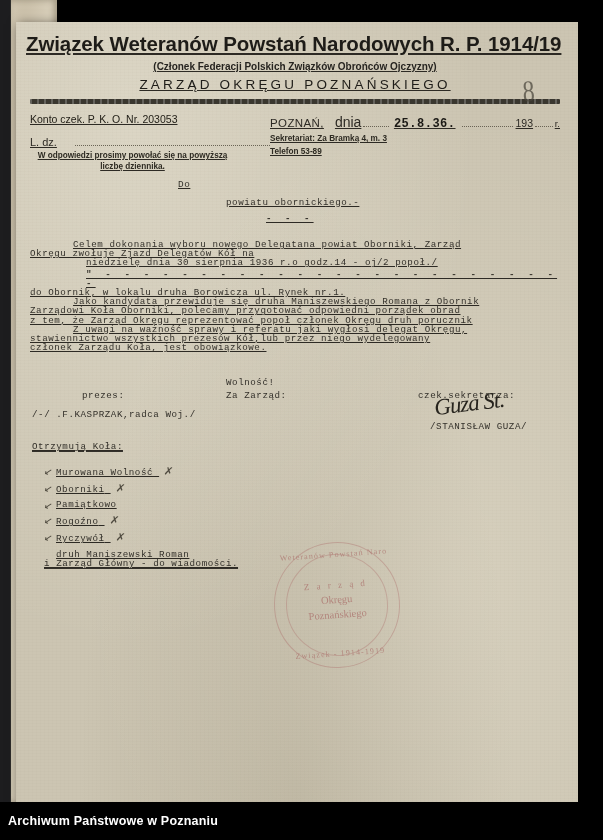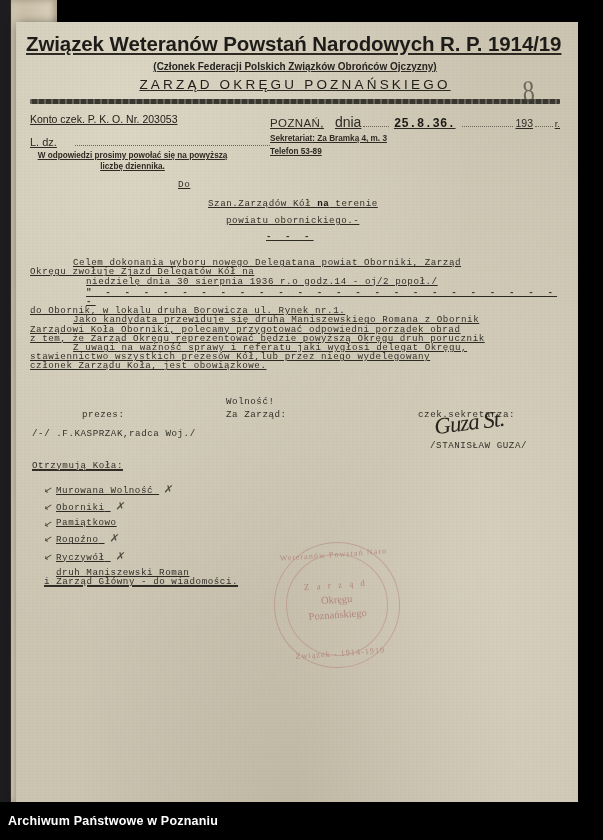--- a/index.html
+++ b/index.html
@@ -398,35 +398,34 @@
             <span class="poz-dots3"></span>
             <span class="poz-r">r.</span>
           </div>
           <div class="addr-note">Sekretariat: Za Bramką 4, m. 3</div>
           <div class="addr-note">Telefon 53-89</div>
         </div>
       </div>
 
       <div class="typed addressee">
         <div class="do">Do</div>
-        <div class="l1"><span>Szan.Zarządów Kół </span><b>na</b><span> terenie</span></div>
         <div class="l2">powiatu obornickiego.-</div>
         <div class="dashes">- - -</div>
       </div>
 
       <div class="typed body">
         <div class="line ind">Celem dokonania wyboru nowego Delegatana powiat Oborniki, Zarząd</div>
         <div class="line">Okręgu zwołuje Zjazd Delegatów Kół na</div>
         <div class="line ind2">niedzielę dnia 30 sierpnia 1936 r.o godz.14 - oj/2 popoł./</div>
         <div class="underline-dash">" - - - - - - - - - - - - - - - - - - - - - - - - -</div>
         <div class="line">do Obornik, w lokalu druha Borowicza ul. Rynek nr.1.</div>
 
         <div class="line ind">Jako kandydata przewiduje się druha Maniszewskiego Romana z Obornik</div>
         <div class="line">Zarządowi Koła Oborniki, polecamy przygotować odpowiedni porządek obrad</div>
-        <div class="line">z tem, że Zarząd Okręgu reprezentować będzie powyższą Okręgu druh porucznik</div>
+        <div class="line">z tem, że Zarząd Okręgu reprezentować popoł członek Okręgu druh porucznik</div>
 
         <div class="line ind">Z uwagi na ważność sprawy i referatu jaki wygłosi delegat Okręgu,</div>
         <div class="line">stawiennictwo wszystkich prezesów Kół,lub przez niego wydelegowany</div>
         <div class="line">członek Zarządu Koła, jest obowiązkowe.</div>
       </div>
 
       <div class="typed sigrow">
         <div class="sig-wolnosc">Wolność!</div>
         <div class="sig-prezes">prezes:</div>
         <div class="sig-zazarzad">Za Zarząd:</div>

